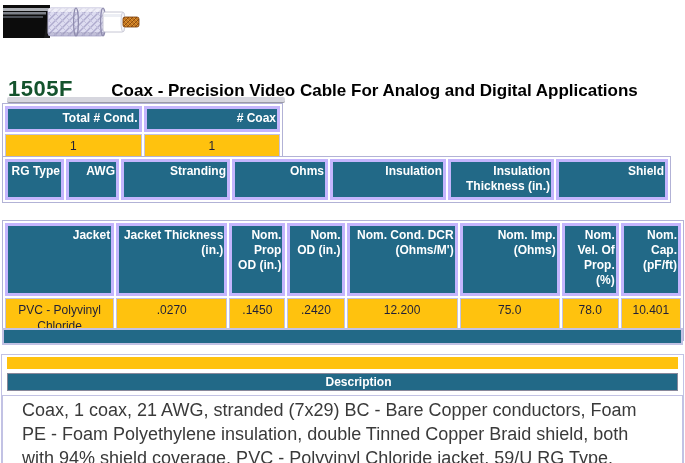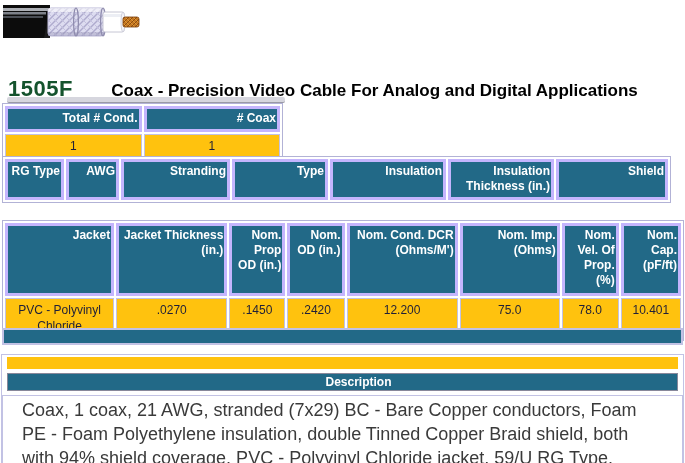--- a/index.html
+++ b/index.html
@@ -113,21 +113,21 @@
         <col style="width:96px">
       <col style="width:116px">
         <col style="width:106px">
         <col style="width:112px">
     </colgroup>
     <tbody>
         <tr>
       <th>RG Type</th>
       <th>AWG</th>
       <th>Stranding</th>
-      <th>Type</th>
+      <th>Ohms</th>
       <th>Insulation</th>
       <th>Insulation Thickness (in.)</th>
       <th>Shield</th>
     </tr>
   </tbody>
     </table>
 
   <table class="spec t3">
     <colgroup>
       <col style="width:107px">

